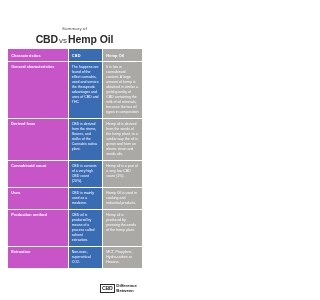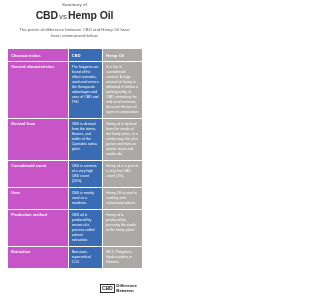--- a/index.html
+++ b/index.html
@@ -16,21 +16,21 @@
   .page {
     position: relative;
     width: 149px;
     height: 300px;
     background: #ffffff;
     box-sizing: border-box;
   }
 
   
   .header {
-    padding: 2px 10px 0 10px;
+    padding: 26px 10px 0 10px;
     text-align: center;
   }
   .summary-of {
     font-size: 4.4px;
     color: #4b4b4b;
     letter-spacing: 0.15px;
     line-height: 6px;
   }
   .title {
     font-size: 10.5px;

